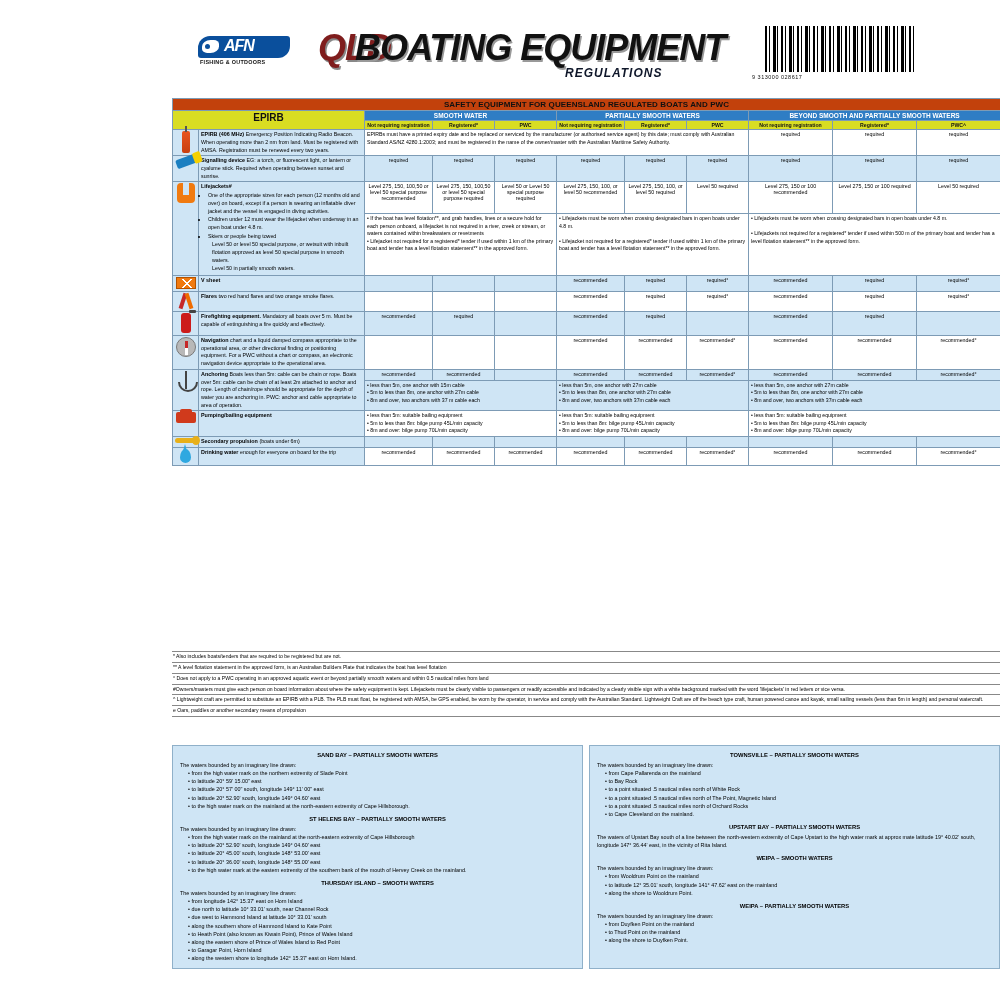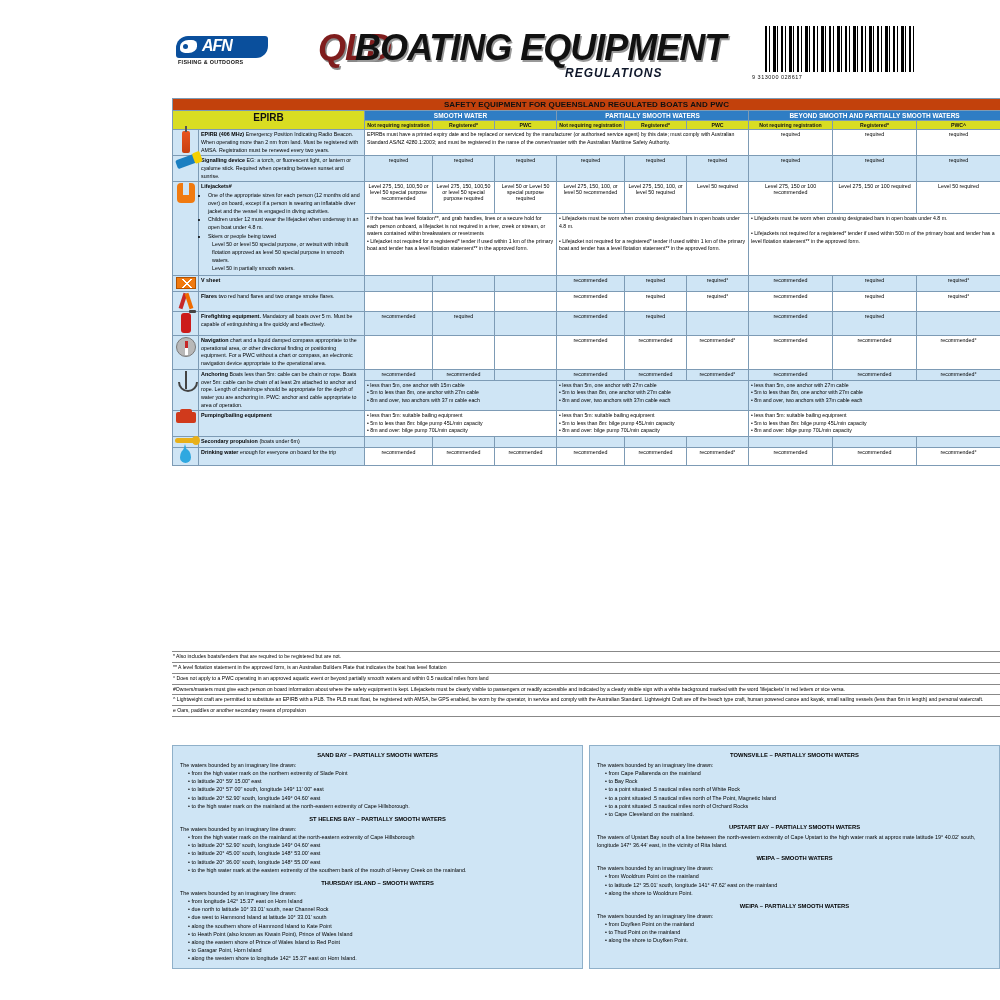--- a/index.html
+++ b/index.html
@@ -10,21 +10,21 @@
     font-family:"Liberation Sans", sans-serif;
     font-size:6px;
     color:#000;
     position:relative;
     overflow:hidden;
   }
   .page { width:1000px; height:1000px; position:relative; }
 
   
   .header { position:relative; height:86px; }
-  .logo { position:absolute; left:176px; top:36px; width:92px; height:34px; }
+  .logo { position:absolute; left:198px; top:36px; width:92px; height:34px; }
   .logo .swoosh {
     position:absolute; left:0; top:0; width:92px; height:22px;
     background:#0a4f9c; border-radius:12px 3px 12px 3px;
   }
   .logo .afn { position:absolute; left:26px; top:1px; color:#fff; font-size:16px; font-weight:bold; font-style:italic; letter-spacing:-1px;}
   .logo .fishdot { position:absolute; left:4px; top:4px; width:17px; height:13px; background:#fff; border-radius:50% 30% 50% 30%; }
   .logo .fishdot:after { content:""; position:absolute; left:3px; top:4px; width:5px; height:5px; background:#0a4f9c; border-radius:50%; }
   .logo .sub { position:absolute; left:2px; top:23px; font-size:5.4px; font-weight:bold; color:#111; letter-spacing:0.3px;}
 
   .title-qld {

